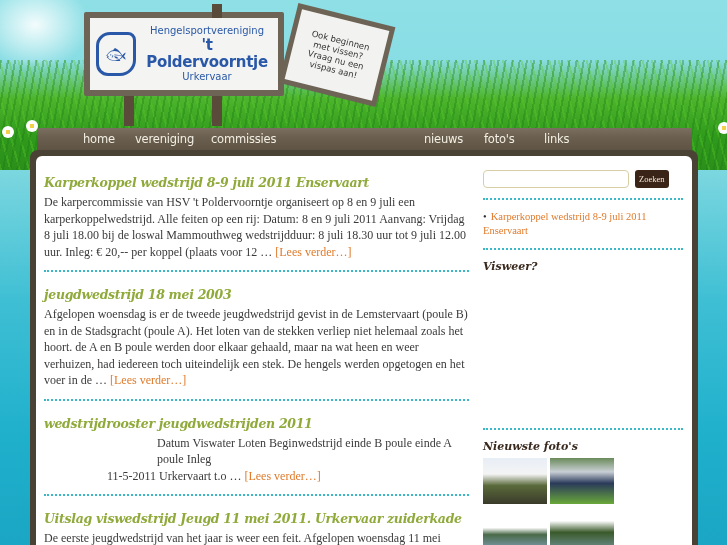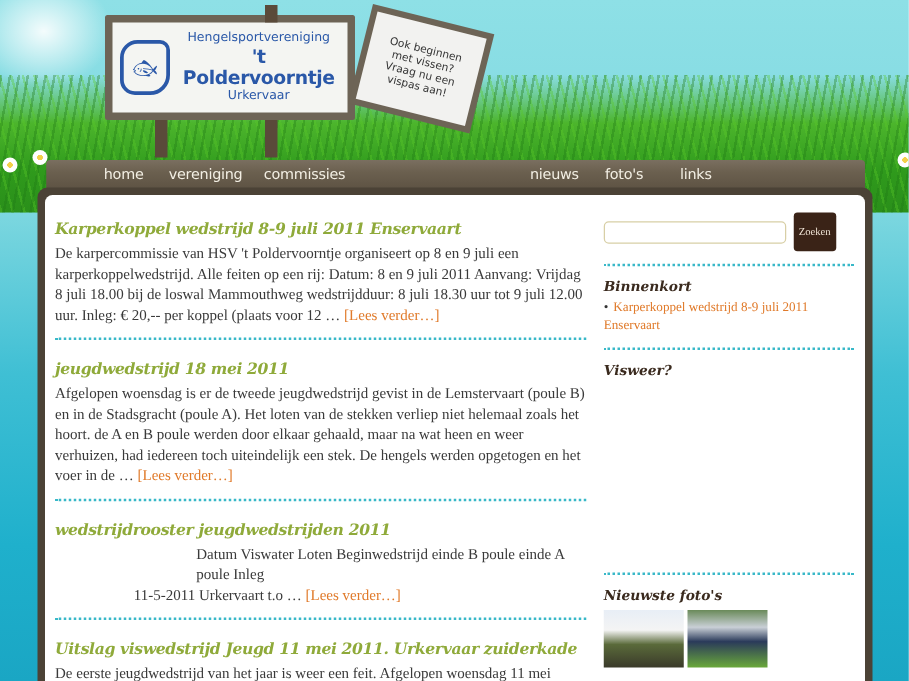--- a/index.html
+++ b/index.html
@@ -90,21 +90,21 @@
   .read-more { color: #e07a2a; }
   .dotted { border-top: 2px dotted #38b8c8; margin: 10px 0 12px 0; height: 0; }
 
   .sidebar { position: absolute; left: 483px; top: 170px; width: 200px; }
   .search-row { display: flex; align-items: center; gap: 6px; }
   .search-input {
     width: 146px; height: 18px; border: 1px solid #d8cfa6; border-radius: 4px; background: #fff;
   }
   .search-btn {
     background: #3a2317; color: #f2e6d8; font-family: "Liberation Serif", serif; font-size: 8.5px;
-    padding: 2px 4px; border-radius: 3px; border: none; height: 31px; line-height: 11px;
+    padding: 2px 4px; border-radius: 3px; border: none; height: 18px; line-height: 11px;
   }
   .side-dotted { border-top: 2px dotted #38b8c8; width: 200px; margin: 10px 0 10px 0; }
   .side-title { font-style: italic; font-weight: bold; color: #3a2a1e; font-size: 11px; font-family: "DejaVu Serif", serif; }
   .side-list { font-family: "Liberation Serif", serif; font-size: 10.5px; color: #e07a2a; line-height: 14px; margin-top: 4px; }
   .side-list .bullet { color: #333; margin-right: 4px; }
   .photos { display: grid; grid-template-columns: 64px 64px; gap: 3px 3px; margin-top: 5px; }
   .photo { width: 64px; height: 46px; }
 </style>
 </head>
 <body>
@@ -152,21 +152,21 @@
 <div class="content"></div>
 
 <div class="main">
   <div class="post">
     <a class="post-title">Karperkoppel wedstrijd 8-9 juli 2011 Enservaart</a>
     <div class="post-body"><span>De karpercommissie van HSV 't Poldervoorntje organiseert op 8 en 9 juli een karperkoppelwedstrijd. Alle feiten op een rij: Datum:                    8 en 9 juli 2011 Aanvang:                 Vrijdag 8 juli 18.00 bij de loswal Mammouthweg wedstrijdduur:   8 juli 18.30 uur tot 9 juli 12.00 uur. Inleg:                         € 20,-- per koppel (plaats voor 12 … </span><a class="read-more">[Lees verder…]</a></div>
   </div>
   <div class="dotted"></div>
 
   <div class="post">
-    <a class="post-title">jeugdwedstrijd 18 mei 2011</a>
+    <a class="post-title">jeugdwedstrijd 18 mei 2003</a>
     <div class="post-body"><span>Afgelopen woensdag is er de tweede jeugdwedstrijd gevist in de Lemstervaart (poule B) en in de Stadsgracht (poule A). Het loten van de stekken verliep niet helemaal zoals het hoort. de A en B poule werden door elkaar gehaald, maar na wat heen en weer verhuizen, had iedereen toch uiteindelijk een stek. De hengels werden opgetogen en het voer in de … </span><a class="read-more">[Lees verder…]</a></div>
   </div>
   <div class="dotted"></div>
 
   <div class="post">
     <a class="post-title">wedstrijdrooster jeugdwedstrijden 2011</a>
     <div class="post-body">
       <div style="padding-left:113px;">Datum Viswater Loten Beginwedstrijd einde B poule einde A poule  Inleg</div>
       <div style="padding-left:63px;"><span>11-5-2011 Urkervaart t.o … </span><a class="read-more">[Lees verder…]</a></div>
     </div>
@@ -180,21 +180,20 @@
 
 </div>
 
 <div class="sidebar">
   <div class="search-row">
     <input class="search-input" type="text" placeholder="" style="">
     <button class="search-btn">Zoeken</button>
   </div>
   <div class="side-dotted"></div>
 
-  <div class="side-title">Binnenkort</div>
   <div class="side-list">
     <span class="bullet">•</span><a>Karperkoppel wedstrijd 8-9 juli 2011 Enservaart</a>
   </div>
   <div class="side-dotted"></div>
 
   <div class="side-title">Visweer?</div>
   <div style="height:145px;"></div>
   <div class="side-dotted"></div>
 
   <div class="side-title">Nieuwste foto's</div>

